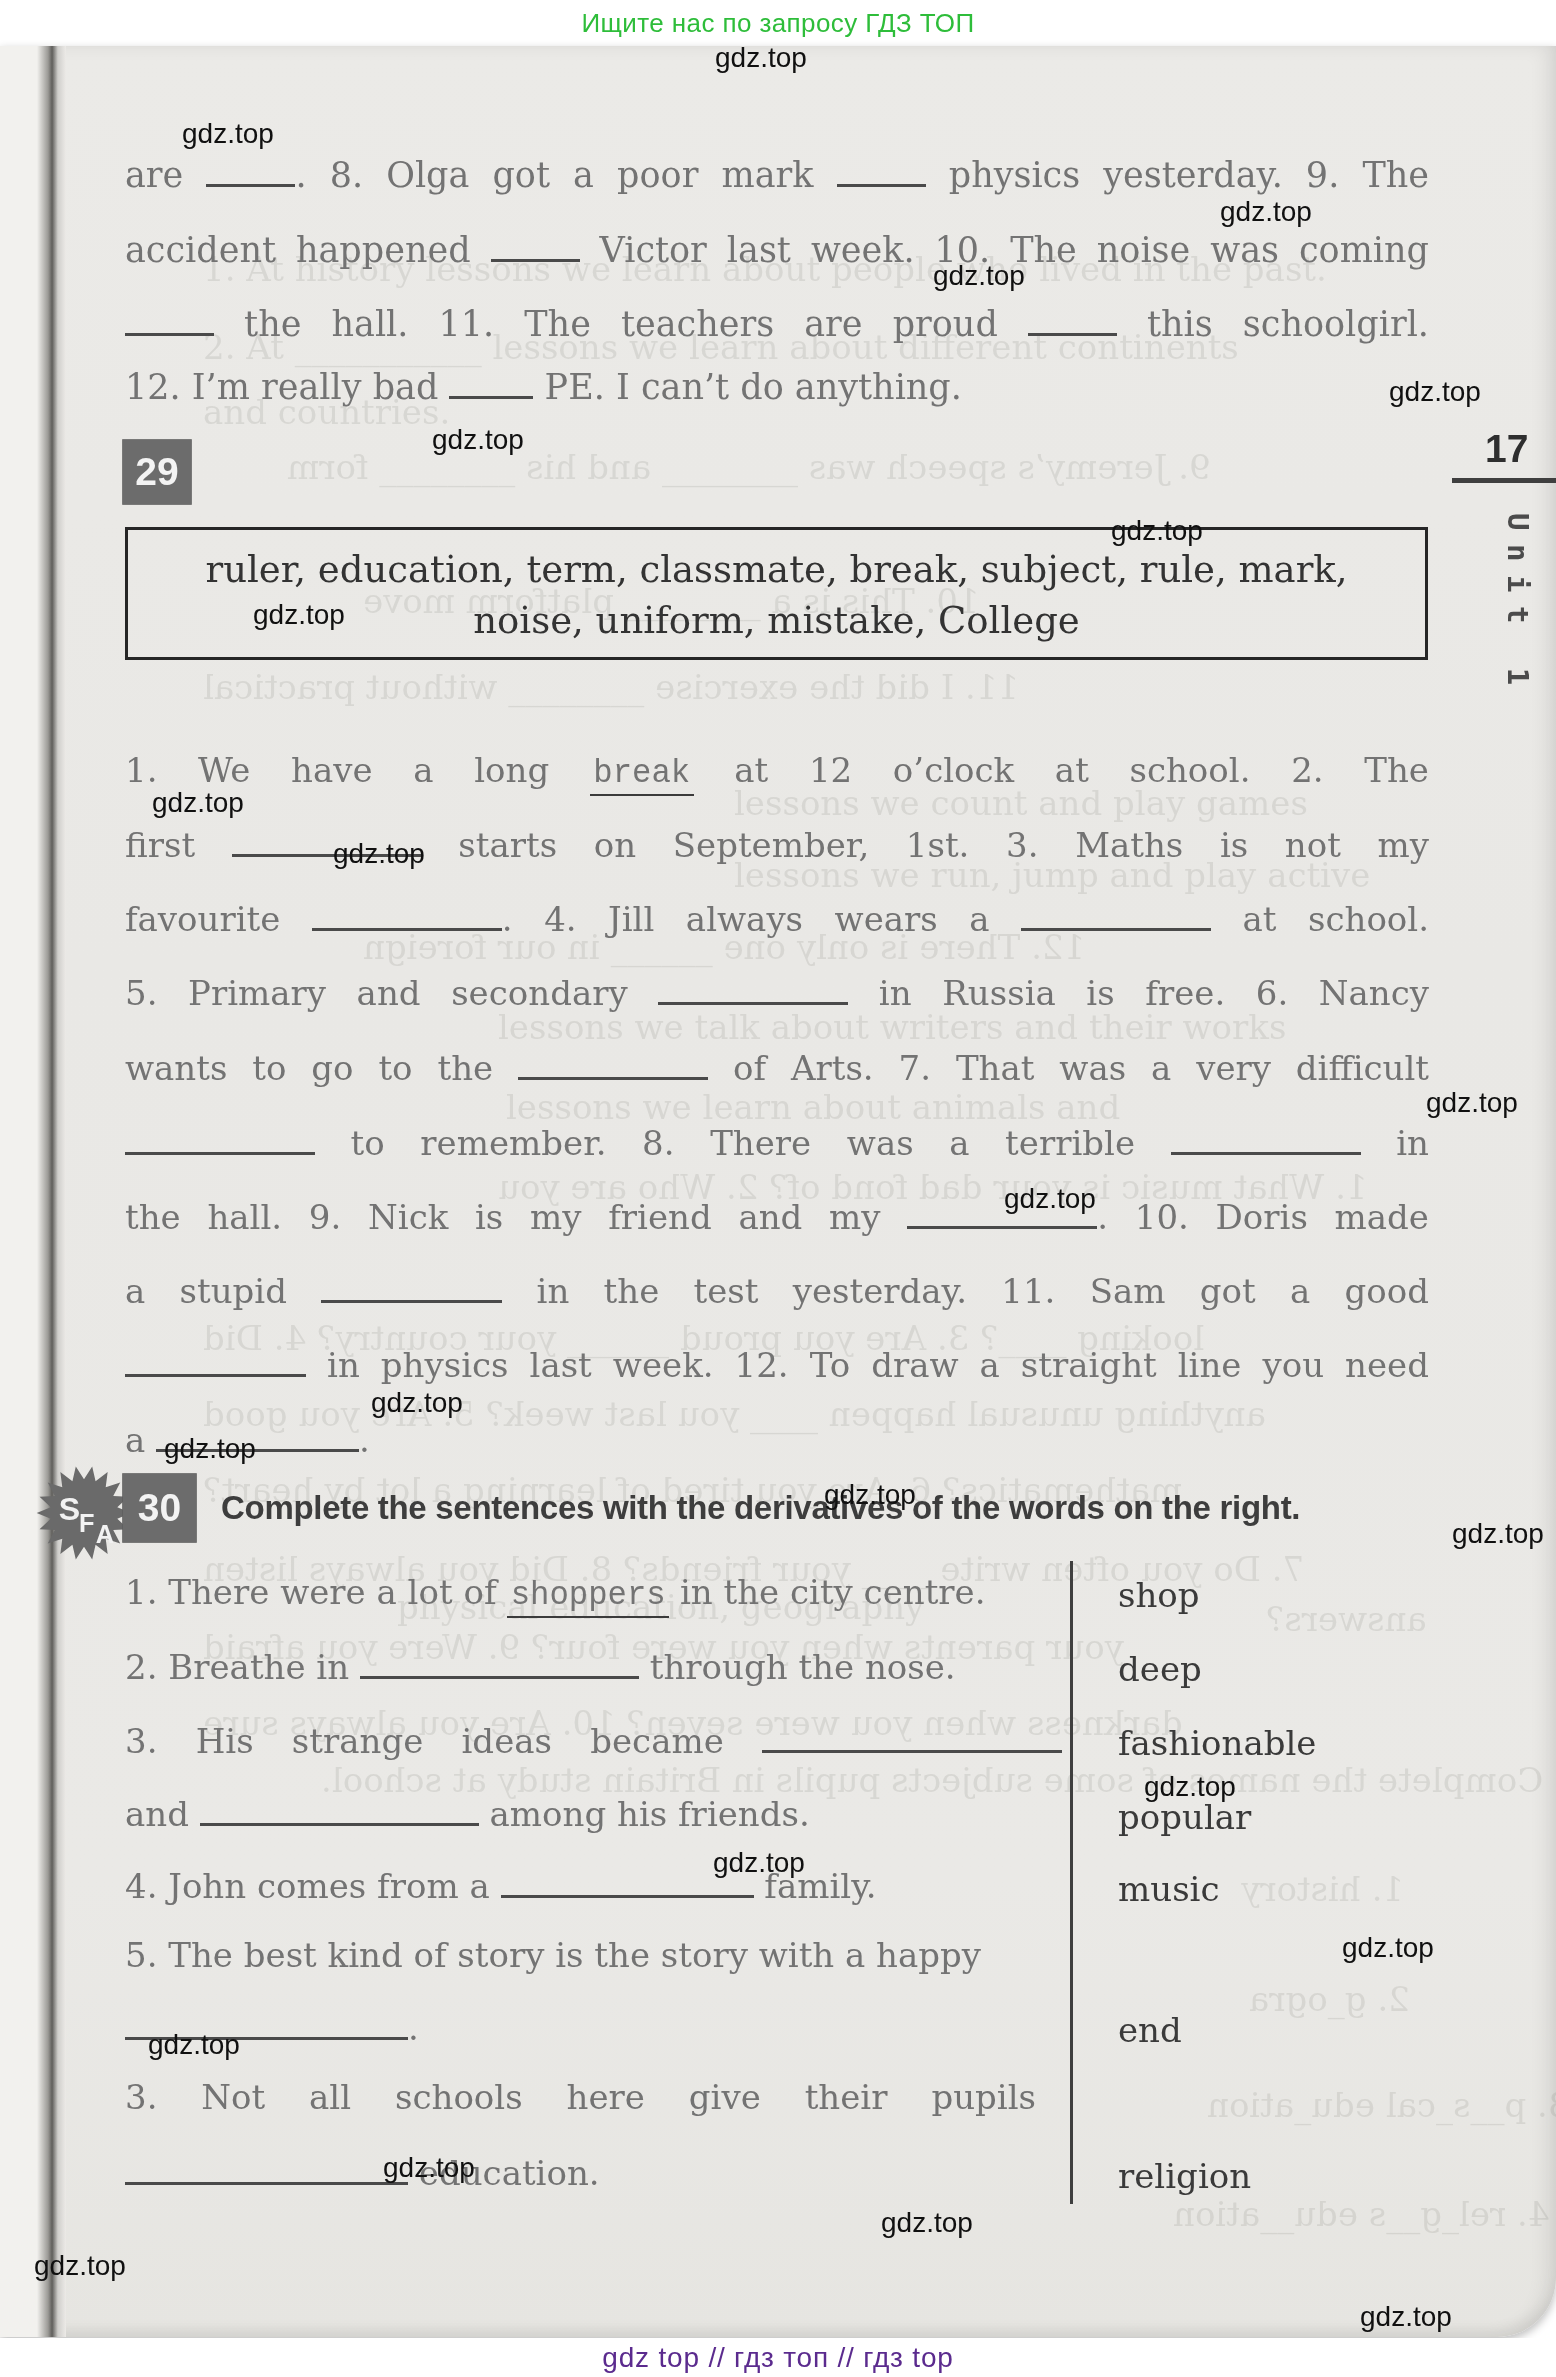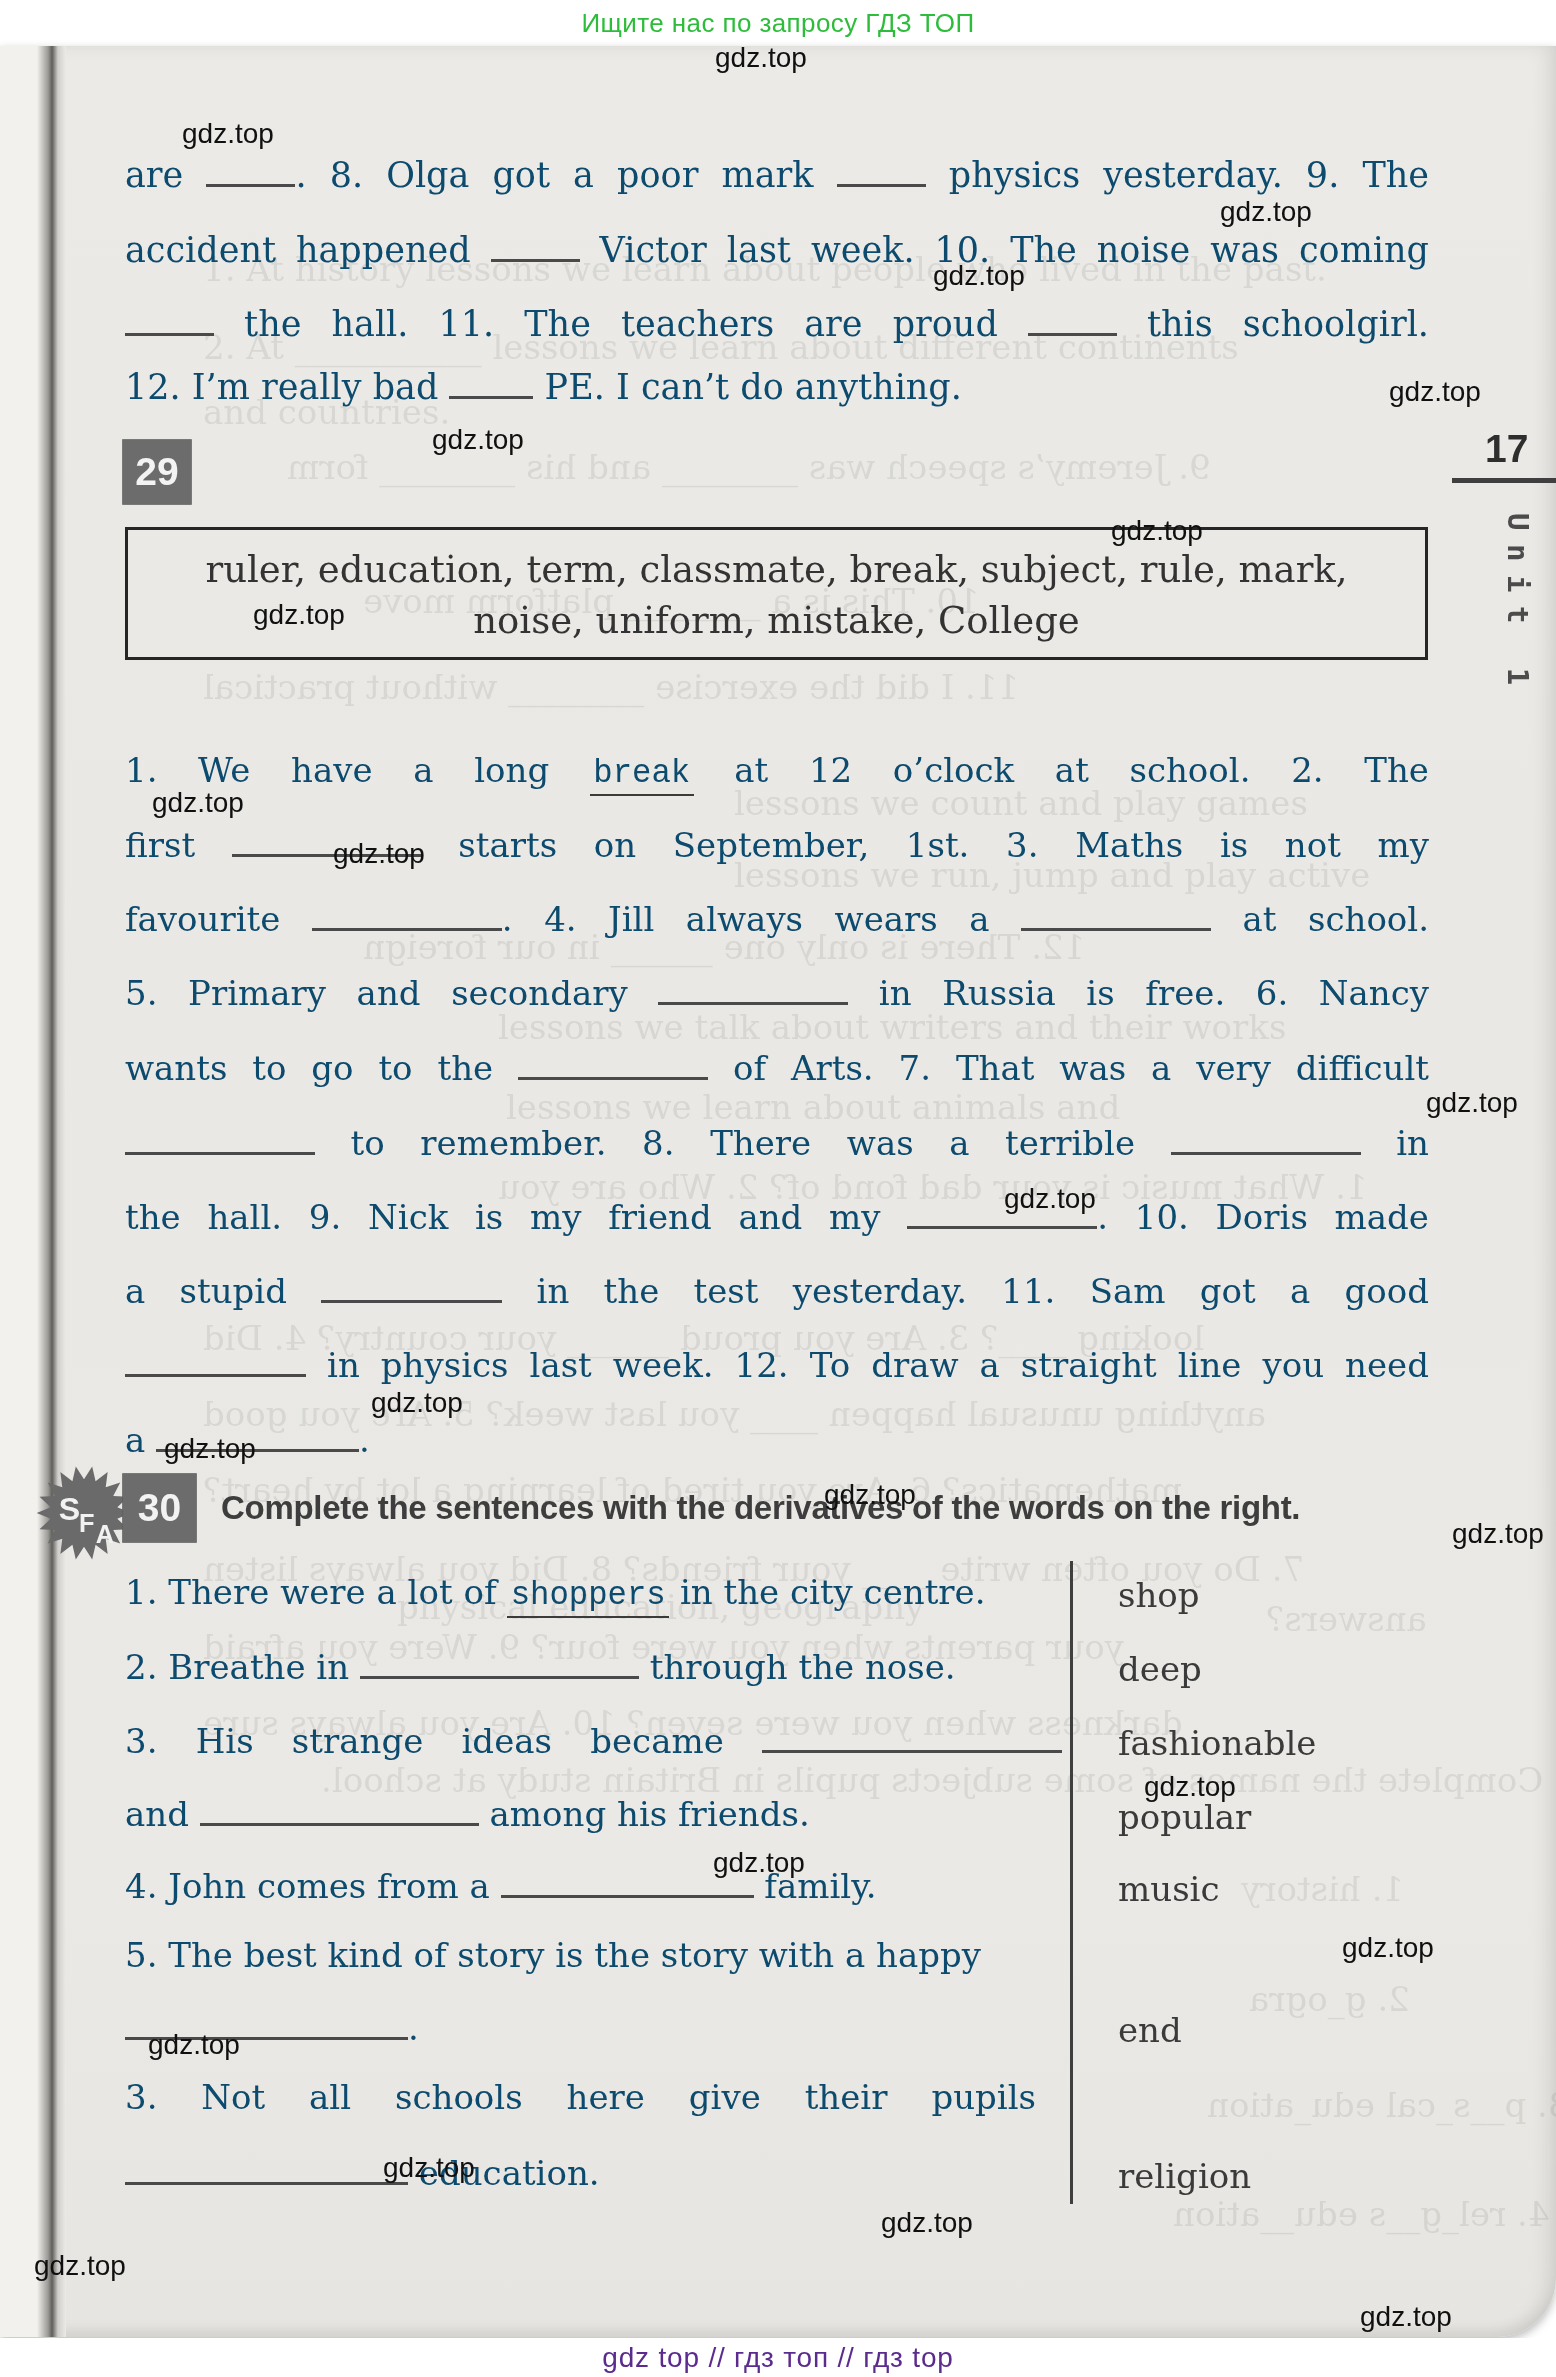--- a/index.html
+++ b/index.html
@@ -17,21 +17,21 @@
           background:linear-gradient(90deg,#f2f1ee 0%,#9b9a96 38%,#5f5e5b 52%,#cfcecb 72%,#eceae7 100%);}
 
   .top-strip{position:absolute;left:0;top:0;width:1556px;height:46px;background:#ffffff;
              display:flex;align-items:center;justify-content:center;}
   .promo{font-size:26px;color:#2ebd3a;letter-spacing:0.4px;}
   .bottom-strip{position:absolute;left:0;top:2338px;width:1556px;height:40px;background:#ffffff;
                 display:flex;align-items:center;justify-content:center;}
   .footer-txt{font-size:28px;color:#5b2b8e;letter-spacing:0.8px;}
 
   
-  .tline{position:absolute;font-family:"DejaVu Serif",serif;font-size:34px;color:#0c4a6e;
+  .tline{position:absolute;font-family:"DejaVu Serif",serif;font-size:34px;color:#737373;
          white-space:nowrap;line-height:1.25;}
   .tline.big{font-size:35px;}
   .tline.just{white-space:normal;text-align:justify;text-align-last:justify;text-justify:inter-word;}
   .blank{display:inline-block;height:3.4px;border-bottom:3.4px solid #4a4a4a;}
   .answer{font-family:Liberation Mono, monospace;font-size:0.95em;border-bottom:2.5px solid #3b3b3b;
           padding:0 3.4px 1.7px 3.4px;}
 
   
   .badge-sq{position:absolute;background:#6c6c6c;color:#f3f3f3;display:flex;align-items:center;
             justify-content:center;font-weight:700;font-size:39px;box-shadow:0 0 0 0.8px #5e5e5e;}

